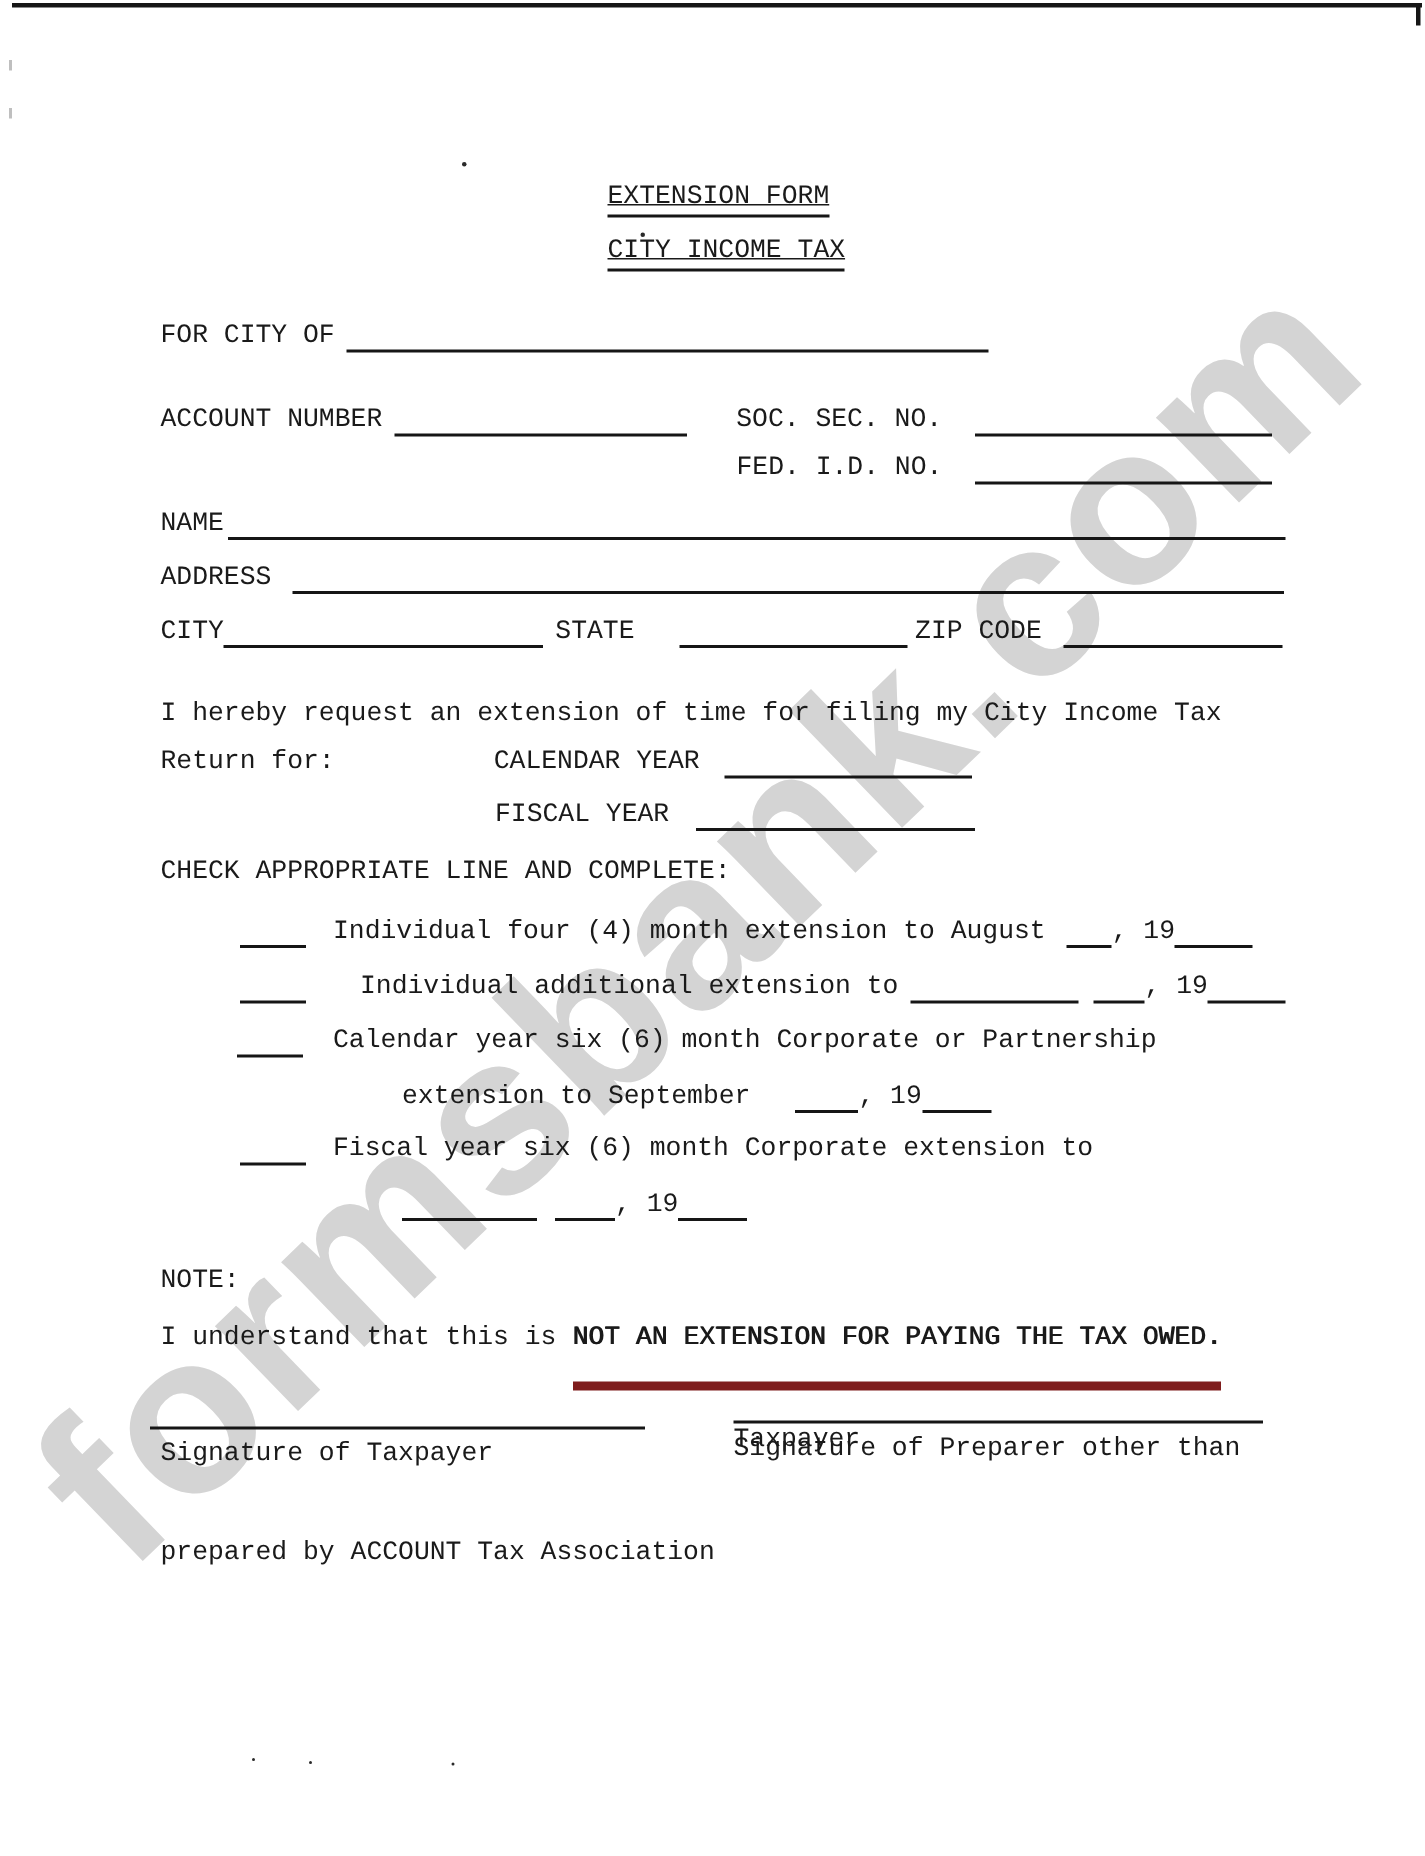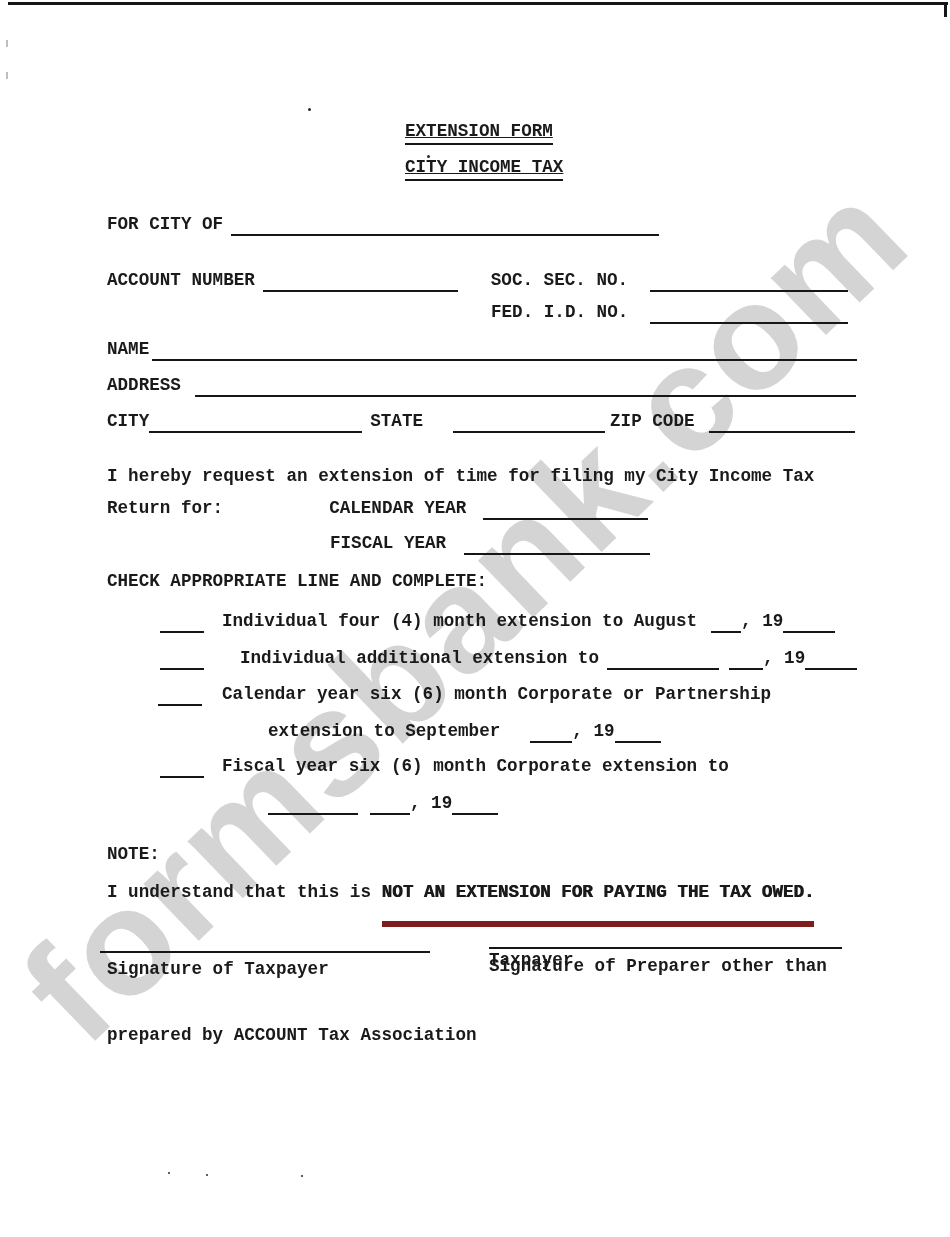--- a/index.html
+++ b/index.html
@@ -17,21 +17,21 @@
     transform:translate(-50%,-50%) rotate(-44deg);
     font-family:"Liberation Sans","DejaVu Sans",sans-serif;
     font-weight:bold;font-size:150px;letter-spacing:3px;
     color:#d4d4d4;white-space:nowrap;z-index:1;
     user-select:none;
   }
   
   #content{position:absolute;inset:0;z-index:2;}
   .row{
     position:absolute;
-    font-weight:bold;font-size:17.6px;line-height:20px;
+    font-weight:normal;font-size:17.6px;line-height:20px;
     white-space:nowrap;letter-spacing:0;
   }
   
   .bl{
     display:inline-block;height:0;
     border-bottom:2px solid #161616;
     vertical-align:-7px;
   }
   .t-ul{ 
     text-decoration:underline;

